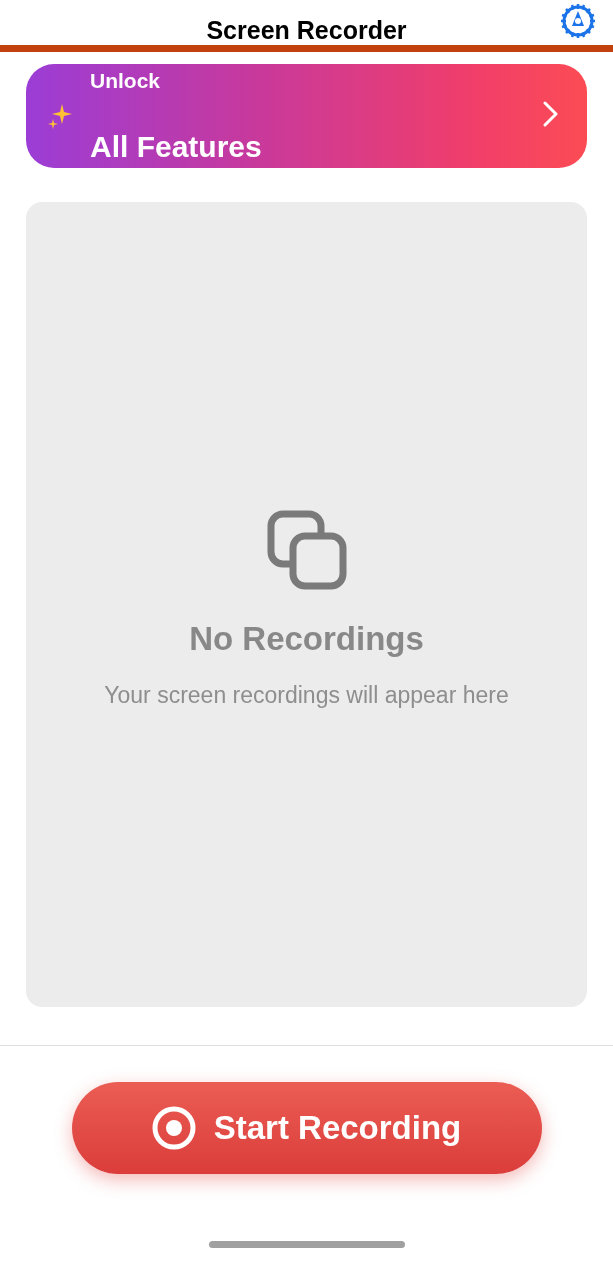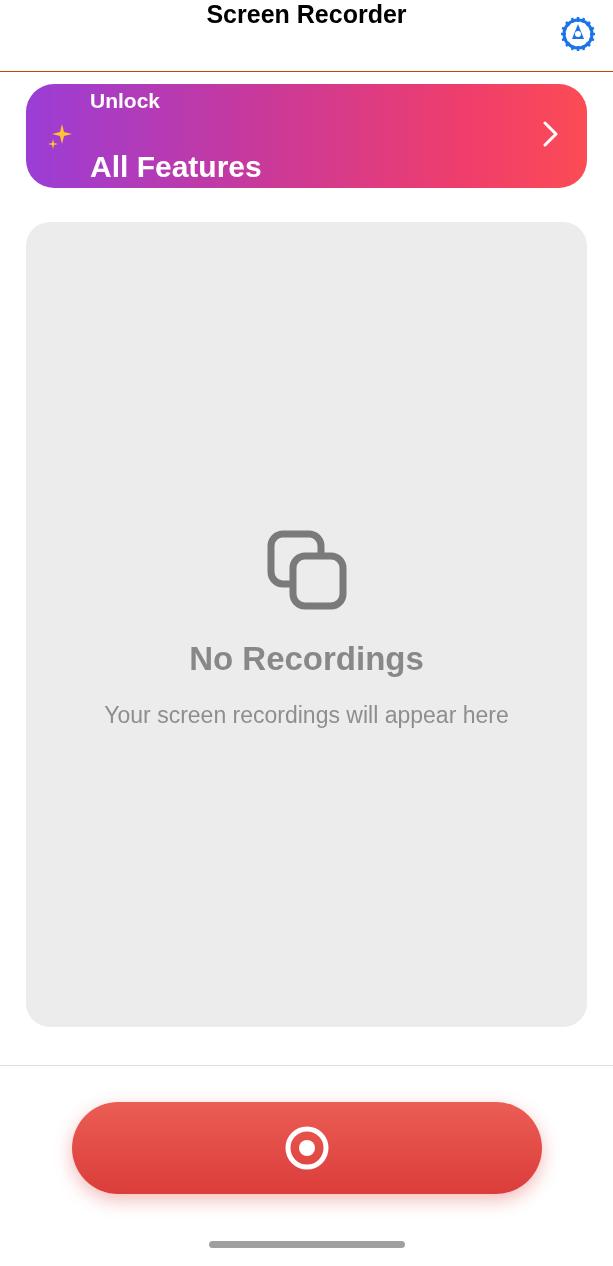--- a/index.html
+++ b/index.html
@@ -8,26 +8,26 @@
       box-sizing: border-box;
     }
     body {
       width: 613px;
       height: 1266px;
       font-family: -apple-system, BlinkMacSystemFont, 'Segoe UI', sans-serif;
       background: #ffffff;
       position: relative;
     }
     .header {
-      height: 72px;
-      display: flex;
-      align-items: flex-start;
+      height: 52px;
+      display: flex;
+      align-items: flex-end;
       justify-content: center;
       position: relative;
-      border-bottom: 1px solid #c2410c;
+      border-bottom: 7px solid #c2410c;
     }
     .header-title {
       font-size: 25px;
       font-weight: 700;
       color: #000;
     }
     .settings-btn {
       position: absolute;
       right: 15px;
       top: 50%;
@@ -68,21 +68,21 @@
       font-size: 30px;
       font-weight: 700;
       margin-top: 37px;
     }
     .chevron-right {
       color: #fff;
     }
     .empty-state {
       margin: 34px 26px 0;
       background: #edeced;
-      border-radius: 24px;
+      border-radius: 16px;
       height: 805px;
       display: flex;
       flex-direction: column;
       align-items: center;
       justify-content: center;
       padding: 8px;
     }
     .copy-icon {
       margin-bottom: 16px;
     }
@@ -200,15 +200,16 @@
 
 <div class="divider"></div>
 
 <div class="start-btn">
   <span class="record-icon">
     <svg width="44" height="44" viewBox="0 0 44 44" fill="none">
       <circle cx="22" cy="22" r="19" stroke="#fff" stroke-width="5"></circle>
       <circle cx="22" cy="22" r="8" fill="#fff"></circle>
     </svg>
   </span>
+  <span class="start-btn-label">Start Recording</span>
 </div>
 
 <div class="home-indicator"></div>
 
 </body></html>

